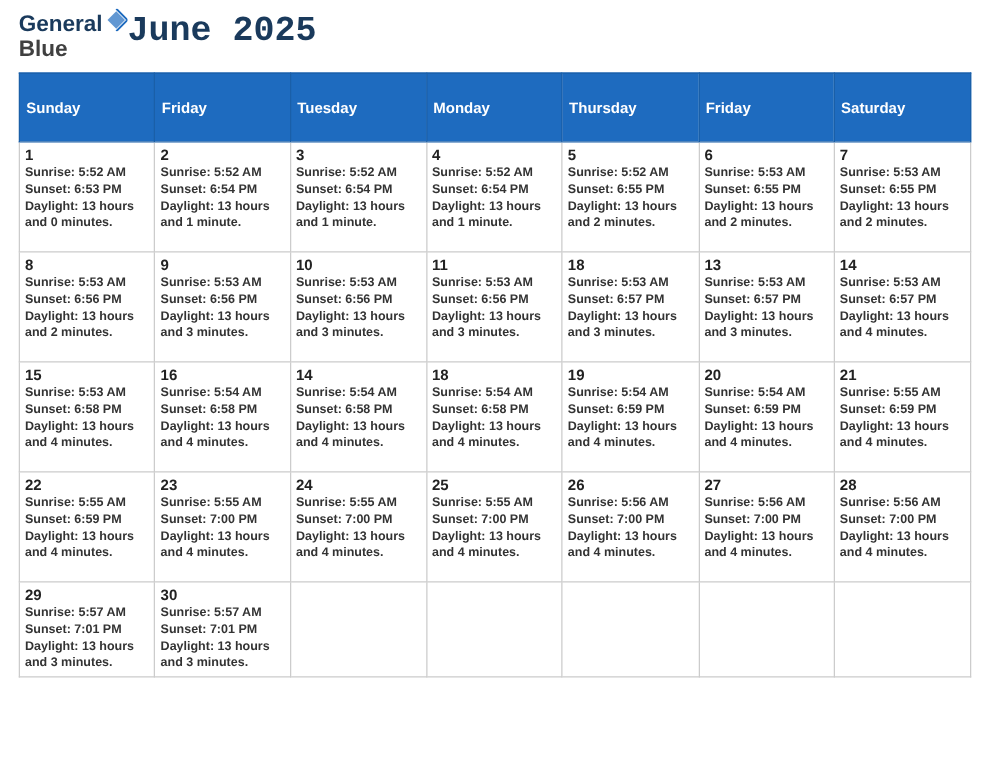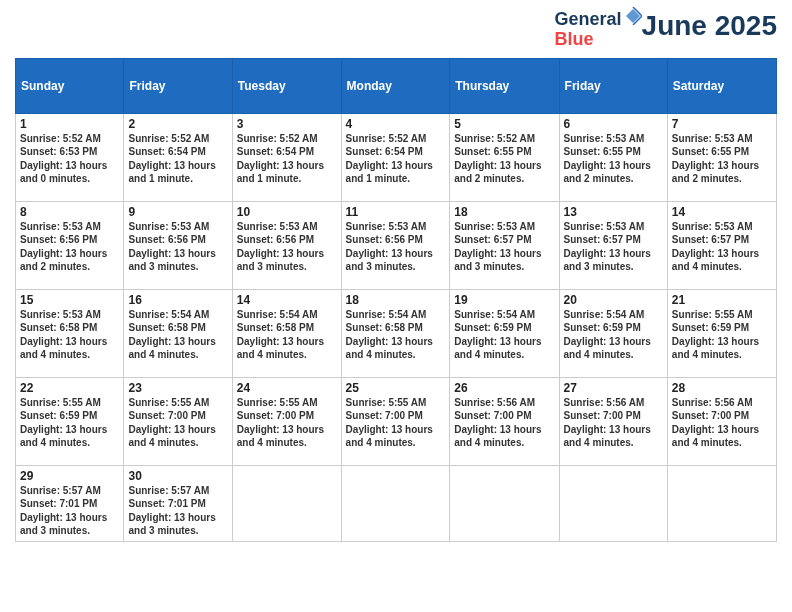--- a/index.html
+++ b/index.html
@@ -11,43 +11,44 @@
       overflow: hidden;
     }
     .page {
       width: 792px;
       height: 612px;
       padding: 10px 15px;
       background: #fff;
     }
     .header {
       display: flex;
-      justify-content: flex-end;
+      justify-content: flex-start;
       align-items: flex-start;
       margin-bottom: 8px;
     }
     .logo {
       display: flex;
       align-items: center;
     }
     .logo-text {
       font-size: 18px;
       font-weight: bold;
       line-height: 1.1;
     }
     .logo-general { color: #1a3a5c; }
-    .logo-blue { color: #ef4444; }
+    .logo-blue { color: #404040; }
     .logo-icon {
       width: 18px;
       height: 18px;
       margin-left: 2px;
       margin-top: -8px;
     }
     .title-block {
       text-align: right;
+      font-family: Liberation Mono, monospace;
     }
     .month-title {
       font-size: 28px;
       font-weight: bold;
       color: #1a3a5c;
     }
     .location-title {
       font-size: 14px;
       color: #1a3a5c;
     }

